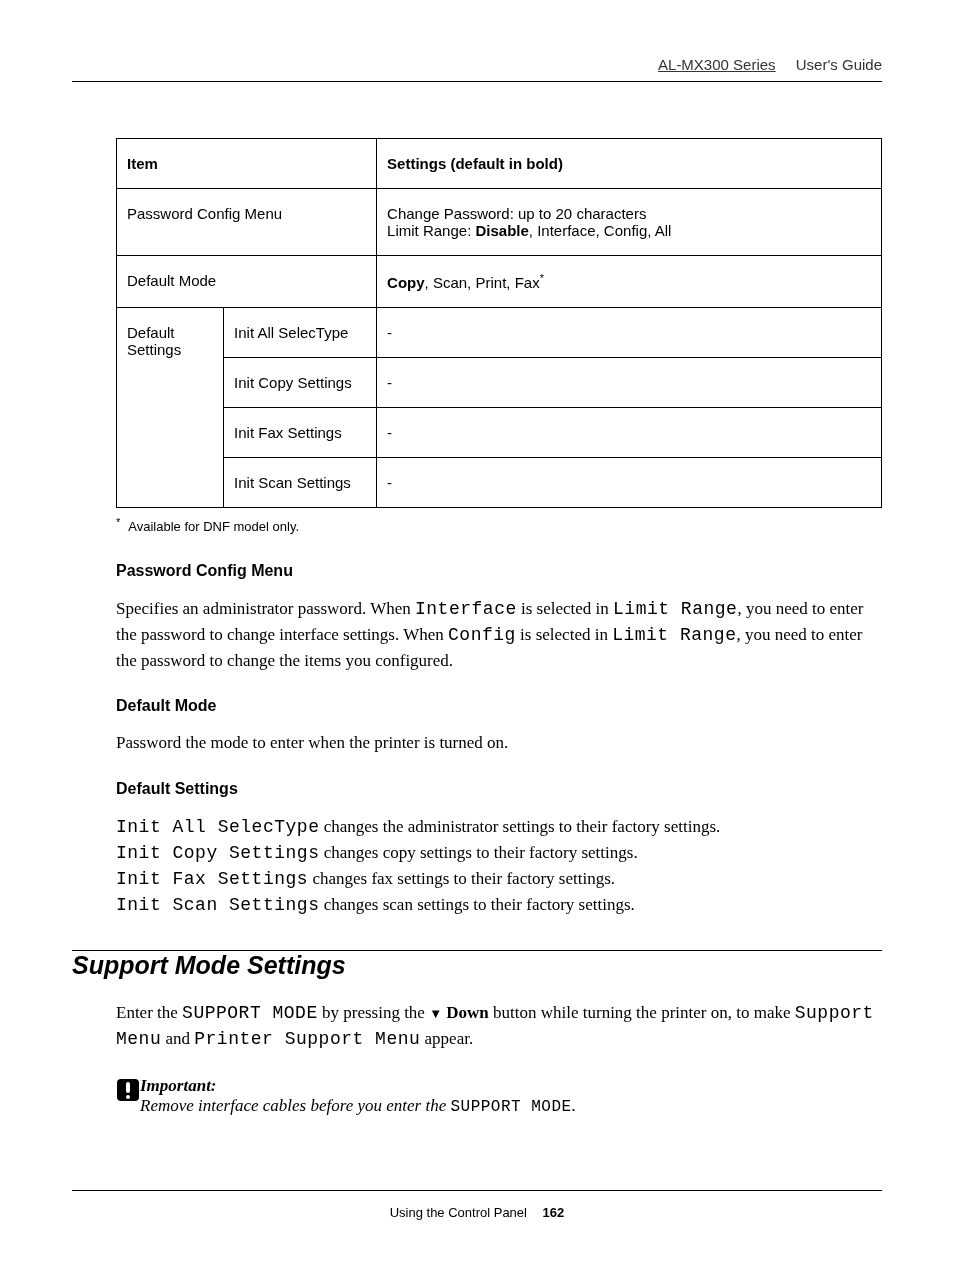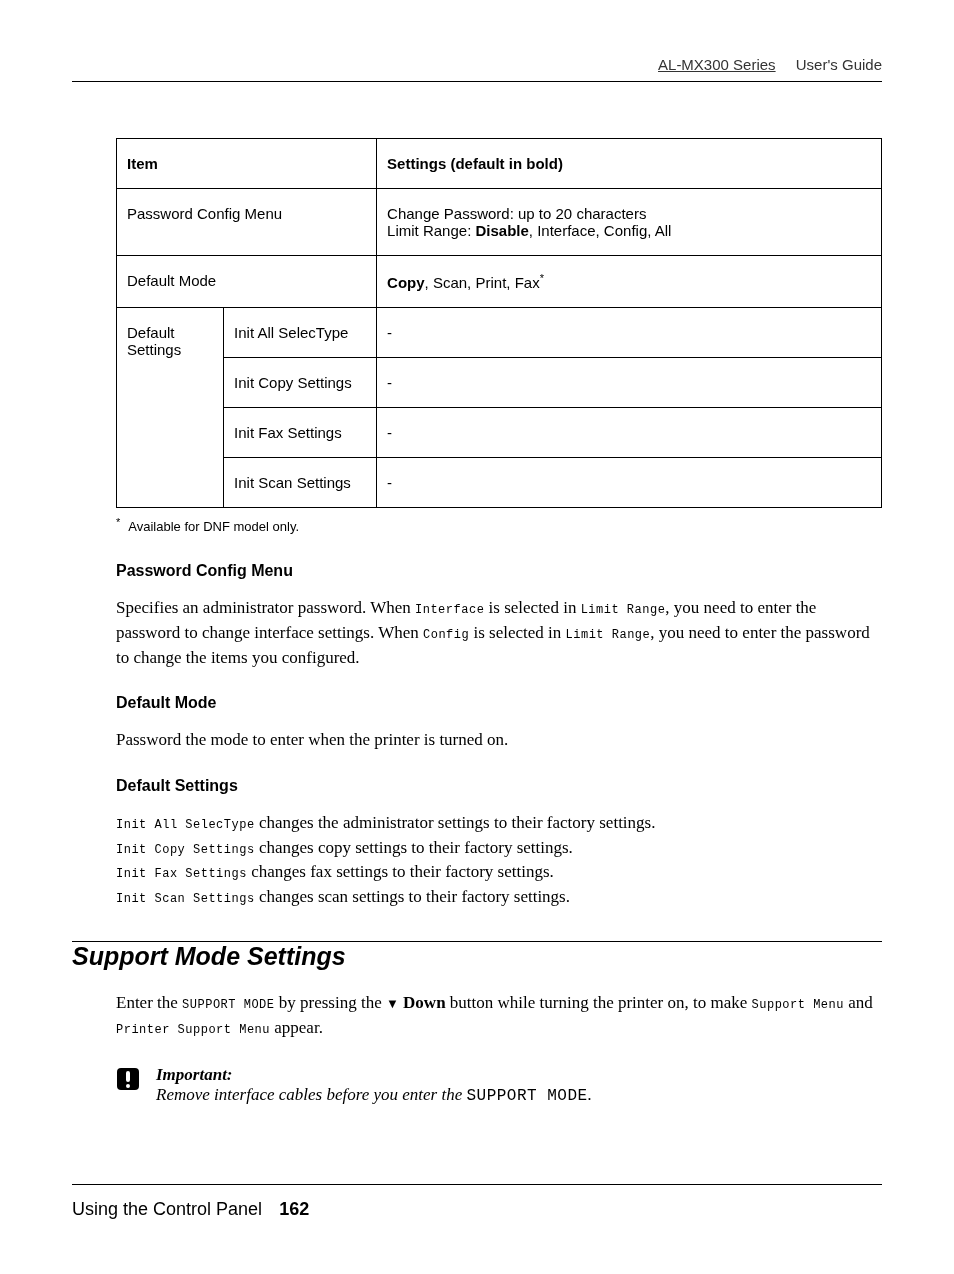--- a/index.html
+++ b/index.html
@@ -59,36 +59,36 @@
       font-family: Georgia, 'Times New Roman', serif;
       font-size: 17px;
       line-height: 1.45;
       margin-bottom: 24px;
     }
     .code-font {
       font-family: 'Courier New', monospace;
       font-size: 16px;
       letter-spacing: 0.5px;
     }
-    .body-text .code-font { font-size: 12px; }
+    .body-text .code-font { font-size: 18px; }
     .inline-bold { font-weight: bold; }
     sup { font-size: 11px; }
     h2.support-heading {
       font-family: 'Segoe UI', Arial, sans-serif;
       font-style: italic;
       font-weight: bold;
       font-size: 25px;
       margin: 32px 0 20px 4px;
       border-top: 1px solid #000;
       margin-left: -44px;
     }
     .important-block {
       display: flex;
       align-items: flex-start;
-      gap: 16px;
+      gap: 0;
       margin-top: 6px;
     }
     .important-icon {
       width: 24px;
       height: 24px;
       flex-shrink: 0;
       margin-top: 2px;
     }
     .important-text .label {
       font-family: Georgia, 'Times New Roman', serif;
@@ -101,23 +101,23 @@
       font-style: italic;
       font-size: 17px;
     }
     .footer {
       position: absolute;
       bottom: 54px;
       left: 72px;
       right: 72px;
       border-top: 1px solid #000;
       padding-top: 14px;
-      text-align: left;
-      font-family: 'Segoe UI', Arial, sans-serif;
-      font-size: 18px;
+      text-align: center;
+      font-family: 'Segoe UI', Arial, sans-serif;
+      font-size: 13px;
     }
     .footer .page-num { font-weight: bold; margin-left: 12px; }
     .down-triangle { font-size: 13px; }
   </style>
 </head>
 <body>
 
 <div class="page">
 
   <div class="header">

